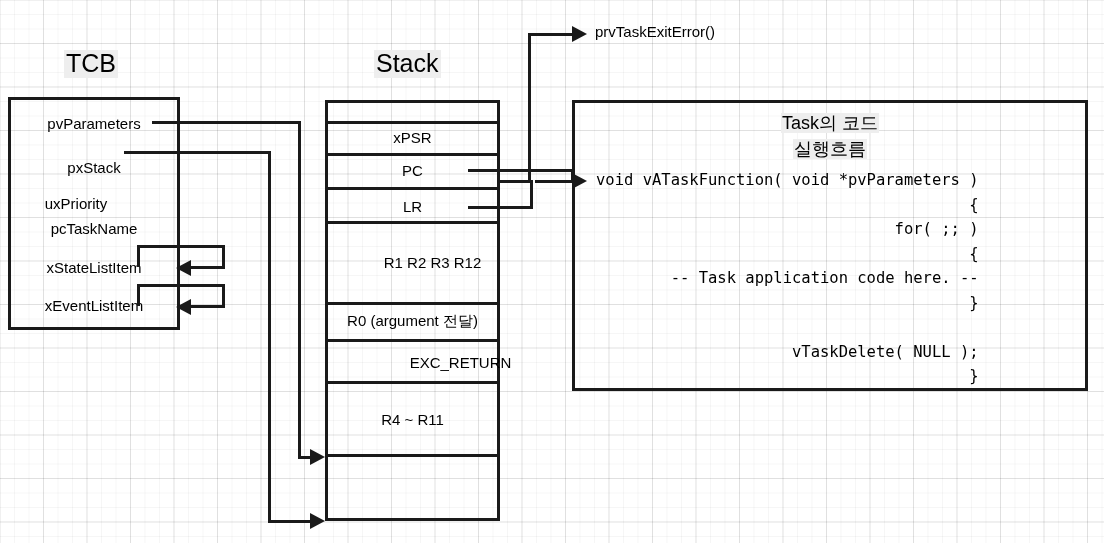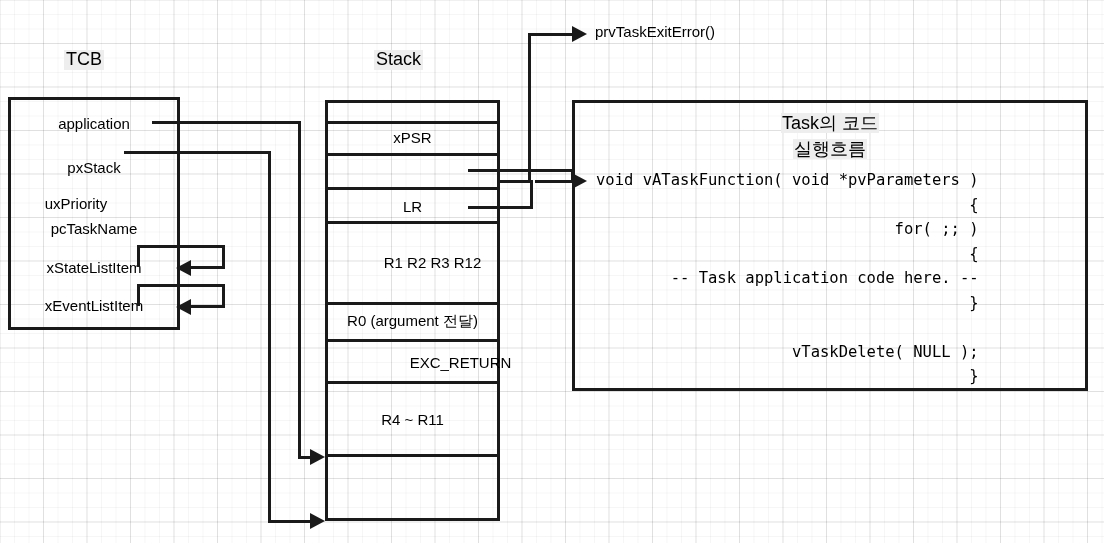--- a/index.html
+++ b/index.html
@@ -18,21 +18,21 @@
       linear-gradient(to bottom, rgba(0,0,0,0.09) 1px, transparent 1px),
       linear-gradient(to right, rgba(0,0,0,0.035) 1px, transparent 1px),
       linear-gradient(to bottom, rgba(0,0,0,0.035) 1px, transparent 1px);
     background-size:43.5px 43.5px, 43.5px 43.5px, 14.5px 14.5px, 14.5px 14.5px;
     background-position:-0.5px -0.5px, -0.5px -0.5px, -0.5px -0.5px, -0.5px -0.5px;
   }
   .lbl{position:absolute;white-space:pre;color:#000;}
 
   
   .heading{
-    font-size:18px;line-height:1.1;
+    font-size:25px;line-height:1.1;
     background:#eeeeee;
     padding:0 2px;
   }
 
   
   .box{position:absolute;border:3px solid #1a1a1a;background:transparent;box-sizing:border-box;}
   .tcb-box{left:8px;top:97px;width:172px;height:233px;}
   .stack-box{left:325px;top:100px;width:175px;height:421px;}
   .code-box{left:572px;top:100px;width:516px;height:291px;}
 
@@ -87,39 +87,40 @@
 <body>
 
 <div id="canvas">
 
   <div class="lbl heading" style="left:64px;top:50px;">TCB</div>
 
   <div class="lbl heading" style="left:374px;top:50px;">Stack</div>
 
   <div class="box tcb-box"></div>
 
-  <div class="lbl tcb-field" style="left:8px;top:116px;width:172px;">application</div>
+  <div class="lbl tcb-field" style="left:8px;top:116px;width:172px;">pvParameters</div>
   <div class="lbl tcb-field" style="left:8px;top:160px;width:172px;">pxStack</div>
   <div class="lbl tcb-field" style="left:8px;top:196px;width:136px;">uxPriority</div>
   <div class="lbl tcb-field" style="left:8px;top:221px;width:172px;text-align:center;">pcTaskName</div>
   <div class="lbl tcb-field" style="left:8px;top:260px;width:172px;">xStateListItem</div>
   <div class="lbl tcb-field" style="left:8px;top:298px;width:172px;">xEventListItem</div>
 
   <div class="box stack-box"></div>
 
   <div class="srow-line" style="top:121px;"></div>
   <div class="srow-line" style="top:153px;"></div>
   <div class="srow-line" style="top:187px;"></div>
   <div class="srow-line" style="top:221px;"></div>
   <div class="srow-line" style="top:302px;"></div>
   <div class="srow-line" style="top:339px;"></div>
   <div class="srow-line" style="top:381px;"></div>
   <div class="srow-line" style="top:454px;"></div>
 
   <div class="srow-label" style="top:130px;">xPSR</div>
+  <div class="srow-label" style="top:163px;">PC</div>
   <div class="srow-label" style="top:199px;">LR</div>
   <div class="srow-label" style="top:255px;margin-left:20px;">R1 R2 R3 R12</div>
   <div class="srow-label" style="top:313px;">R0 (argument 전달)</div>
   <div class="srow-label" style="top:355px;padding-left:48px;">EXC_RETURN</div>
   <div class="srow-label" style="top:412px;">R4 ~ R11</div>
 
   <div class="box code-box"></div>
 
   <div class="code-title">
     <span>Task의 코드</span><br>

